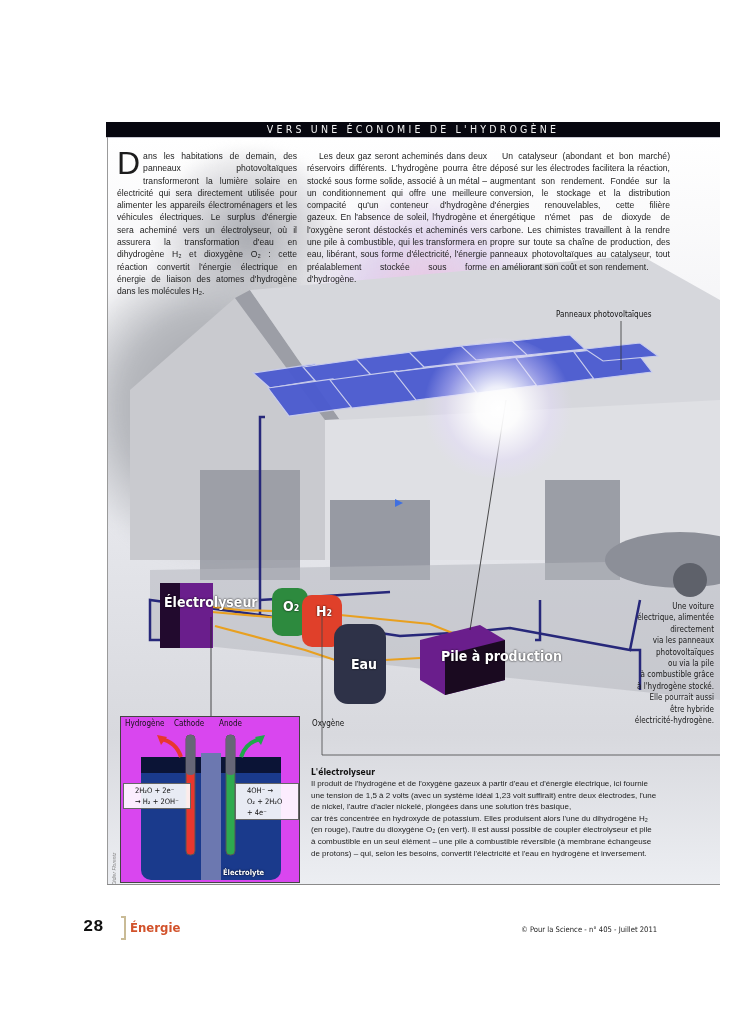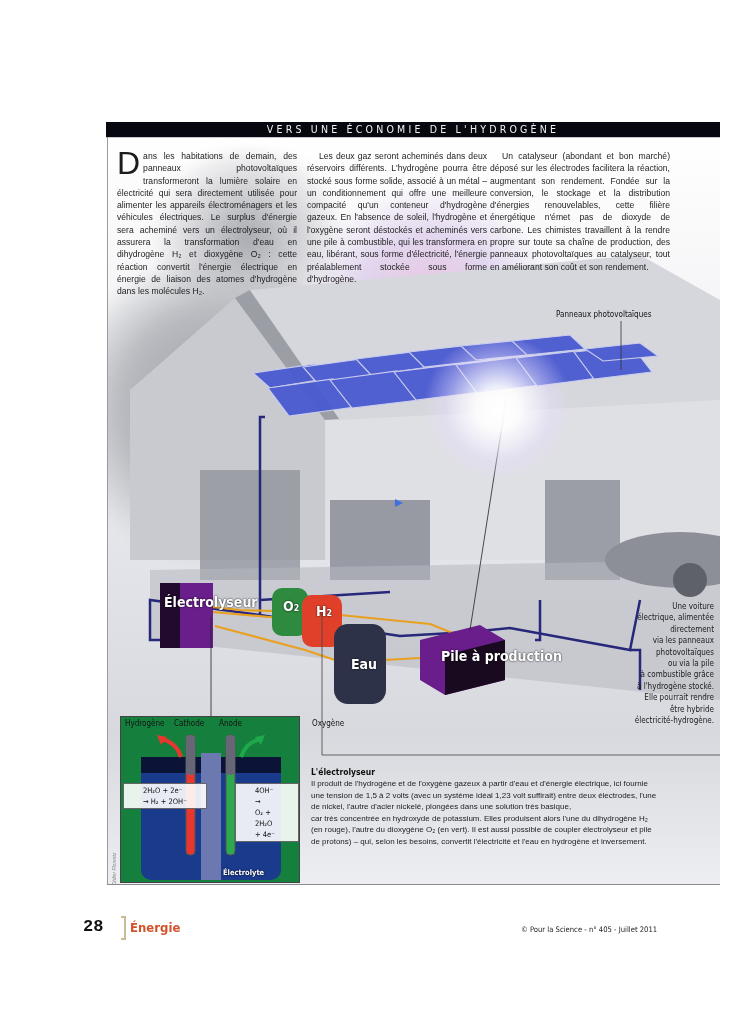--- a/index.html
+++ b/index.html
@@ -35,24 +35,24 @@
   .dropcap { float:left; font-size:32px; line-height:26px; margin:0 3px 0 0; font-family:"Liberation Sans", sans-serif; }
 
   .callout { position:absolute; font-family:"DejaVu Sans Condensed","DejaVu Sans", sans-serif; font-size:8px; color:#111; }
 
   .inset-label { position:absolute; color:#fff; font-family:"DejaVu Sans Condensed","DejaVu Sans", sans-serif; font-size:14px; font-weight:bold; text-shadow:0 0 2px #000; }
 
   .car-note { position:absolute; left:606px; top:601px; width:108px; text-align:right;
               font-family:"DejaVu Sans Condensed","DejaVu Sans", sans-serif; font-size:8px; line-height:11.4px; color:#1a1a1a; }
 
   
-  .inset { position:absolute; left:120px; top:716px; width:178px; height:165px; background:#15803d; border:1px solid #444; }
+  .inset { position:absolute; left:120px; top:716px; width:178px; height:165px; background:#d946ef; border:1px solid #444; }
   .inset-head { position:absolute; top:2px; font-family:"DejaVu Sans Condensed","DejaVu Sans", sans-serif; font-size:8px; color:#111; }
   .eq { position:absolute; background:rgba(255,255,255,0.9); border:1px solid #666; font-family:"DejaVu Sans Condensed","DejaVu Sans", sans-serif;
-        font-size:7.5px; line-height:11px; padding:1px 19px; color:#111; }
+        font-size:7.5px; line-height:11px; padding:1px 11px; color:#111; }
 
   .box-title { position:absolute; left:311px; top:767px; font-family:"DejaVu Sans Condensed","DejaVu Sans", sans-serif; font-size:8.5px; font-weight:bold; color:#111; }
   .box-text { position:absolute; left:311px; top:778px; width:400px; font-size:8px; line-height:11.6px; color:#1c1c1c; }
   .box-text span.ln { display:block; white-space:nowrap; }
 
   .credit { position:absolute; left:111px; top:885px; transform:rotate(-90deg); transform-origin:left top;
             font-size:5px; color:#888; font-style:italic; }
 
   
   .folio { position:absolute; left:83px; top:917px; font-family:Liberation Mono, monospace; font-weight:bold; font-size:17px; color:#111; }
@@ -162,21 +162,21 @@
 
   <div class="car-note">
     <div>Une voiture</div>
     <div>électrique, alimentée</div>
     <div>directement</div>
     <div>via les panneaux</div>
     <div>photovoltaïques</div>
     <div>ou via la pile</div>
     <div>à combustible grâce</div>
     <div>à l'hydrogène stocké.</div>
-    <div>Elle pourrait rendre</div>
+    <div>Elle pourrait aussi</div>
     <div>être hybride</div>
     <div>électricité-hydrogène.</div>
   </div>
 
   <div class="inset">
     <span class="inset-head" style="left:4px;">Hydrogène</span>
     <span class="inset-head" style="left:53px;">Cathode</span>
     <span class="inset-head" style="left:98px;">Anode</span>
     <span class="inset-head" style="left:143px;padding-left:48px;">Oxygène</span>
     <svg width="178" height="165" style="position:absolute;left:0;top:0">
@@ -204,20 +204,21 @@
   </div>
   <div class="credit">Didier Florentz</div>
 
   <div class="box-title">L'électrolyseur</div>
   <div class="box-text">
     <span class="ln">Il produit de l'hydrogène et de l'oxygène gazeux à partir d'eau et d'énergie électrique, ici fournie</span>
     <span class="ln">une tension de 1,5 à 2 volts (avec un système idéal 1,23 volt suffirait) entre deux électrodes, l'une</span>
     <span class="ln">de nickel, l'autre d'acier nickelé, plongées dans une solution très basique,</span>
     <span class="ln">car très concentrée en hydroxyde de potassium. Elles produisent alors l'une du dihydrogène H₂</span>
     <span class="ln">(en rouge), l'autre du dioxygène O₂ (en vert). Il est aussi possible de coupler électrolyseur et pile</span>
+    <span class="ln">à combustible en un seul élément – une pile à combustible réversible (à membrane échangeuse</span>
     <span class="ln">de protons) – qui, selon les besoins, convertit l'électricité et l'eau en hydrogène et inversement.</span>
   </div>
 
   <div class="left-rule"></div>
   <div class="bottom-rule"></div>
 
   <div class="folio">28</div>
   <div class="folio-bracket"></div>
   <div class="section">Énergie</div>
   <div class="copyright">© Pour la Science - n° 405 - Juillet 2011</div>

